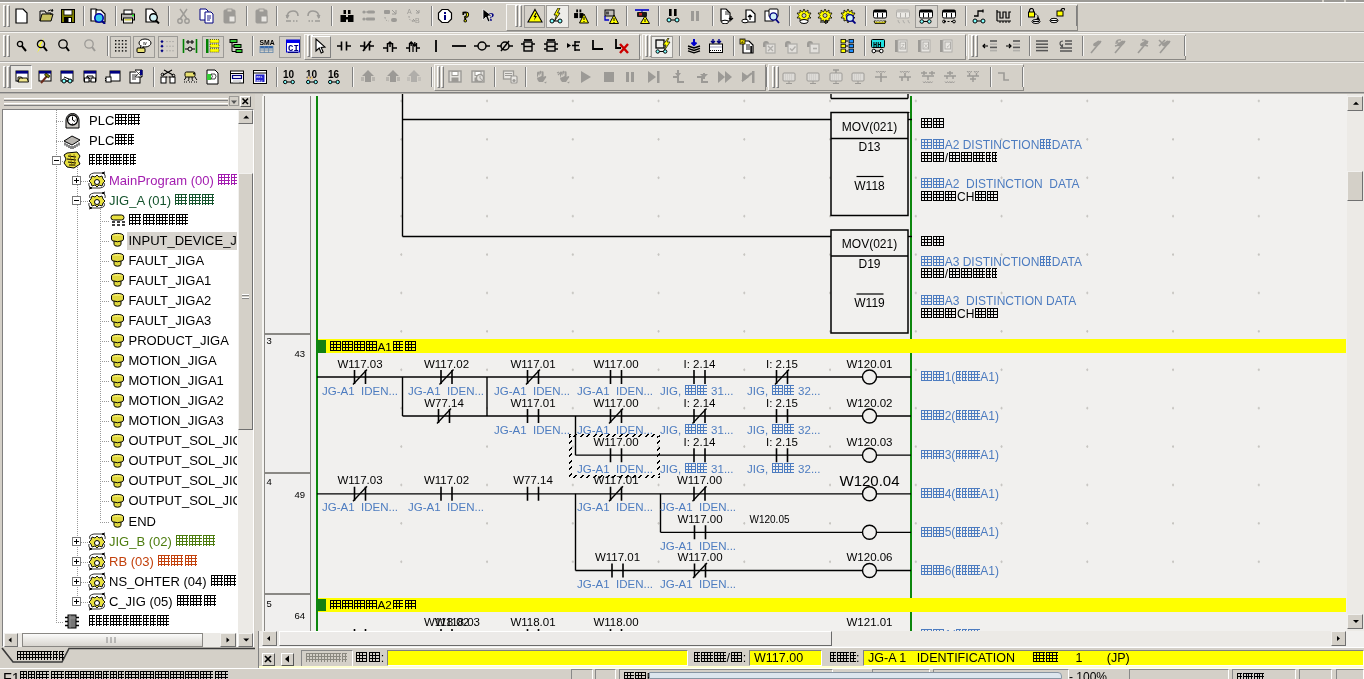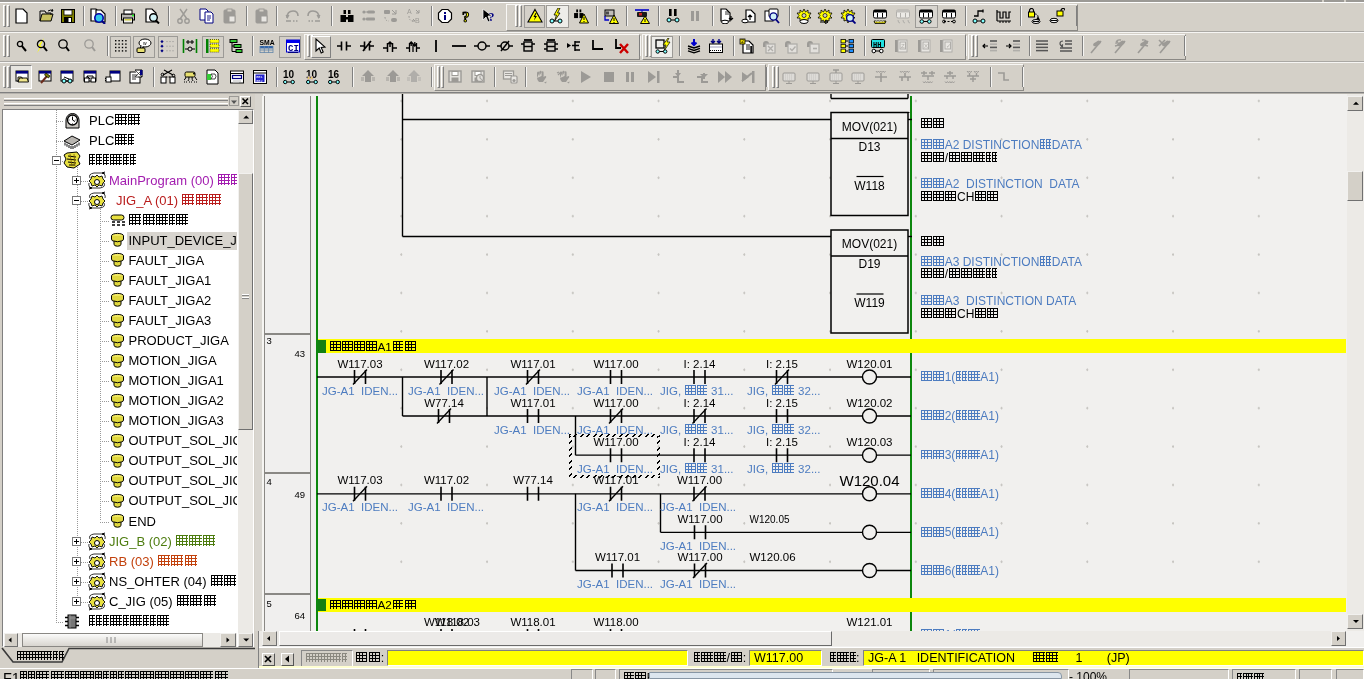--- a/index.html
+++ b/index.html
@@ -858,21 +858,21 @@
 <svg width="9" height="9" viewBox="0 0 9 9" style="position:absolute;left:68.0px;top:86.2px;background:#fff">
       <rect x="0.5" y="0.5" width="8" height="8" fill="#fff" stroke="#7a7a7a"></rect>
       <path d="M2 4.5 h5 " stroke="#000"></path>
     </svg>
 <svg width="22" height="19" viewBox="0 0 22 19" style="position:absolute;left:82px;top:81.19999999999999px">
       <path d="M4 7 Q2 3 8 2 L16 2 Q20 3 19 7 M18 12 Q20 16 14 17 L6 17 Q2 16 3 12" fill="none" stroke="#333" stroke-width="1"></path>
       <path d="M16 2 l3 -1 m-3 1 l3 1 M6 17 l-3 -1 m3 1 l-3 1" stroke="#000" fill="none"></path>
       <path d="M11 4 l2 2 3-1 1 3 2 2 -2 2 -1 3 -3 -1 -2 2 -2 -2 -3 1 -1 -3 -2 -2 2 -2 1 -3 3 1z" fill="#e8e040" stroke="#000" stroke-width=".9"></path>
       <circle cx="11" cy="11" r="2.5" fill="#fff" stroke="#000"></circle>
     </svg>
-<div style="position:absolute;left:112px;top:82.69999999999999px;white-space:pre;color:#b91c1c">JIG_A (01) <i class="k"></i><i class="k"></i><i class="k"></i></div>
+<div style="position:absolute;left:105px;top:82.69999999999999px;white-space:pre;color:#14532d">JIG_A (01) <i class="k"></i><i class="k"></i><i class="k"></i></div>
 <div style="position:absolute;left:96px;top:110.75px;width:9.5px;height:1px;background:repeating-linear-gradient(to right,#999 0 1px,transparent 1px 2px)"></div>
 <svg width="18" height="16" viewBox="0 0 18 16" style="position:absolute;left:104.5px;top:102.75px">
       <rect x="2" y="2" width="13" height="5" rx="2.5" fill="#e8e040" stroke="#000"></rect>
       <path d="M3 9 h3 M8 9 h3 M13 9 h3 M3 12 h3 M8 12 h3 M13 12 h3" stroke="#000" stroke-width="1.6"></path>
     </svg>
 <div style="position:absolute;left:124.5px;top:102.75px;white-space:pre;color:#000"><i class="k"></i><i class="k"></i><i class="h"></i><i class="h"></i><i class="h"></i><i class="h"></i><i class="h"></i></div>
 <div style="position:absolute;left:122.5px;top:121.80000000000001px;width:120px;height:18px;background:#d7d4ce"></div>
 <div style="position:absolute;left:96px;top:130.8px;width:9.5px;height:1px;background:repeating-linear-gradient(to right,#999 0 1px,transparent 1px 2px)"></div>
 <svg width="17" height="17" viewBox="0 0 17 17" style="position:absolute;left:105.0px;top:122.30000000000001px">
       <ellipse cx="8.5" cy="3.8" rx="6" ry="2.4" fill="#f0e860" stroke="#000"></ellipse>
@@ -1525,21 +1525,21 @@
 <div style="position:absolute;left:749.5px;top:474.3px;width:240px;text-align:center;font-size:15px;line-height:13.5px;color:#000;white-space:pre;">W120.04</div>
 <div style="position:absolute;left:322px;top:501.3px;width:83px;font-size:11.5px;line-height:13px;color:#4d7cc0;white-space:pre;overflow:hidden">JG-A1  IDEN...</div>
 <div style="position:absolute;left:408px;top:501.3px;width:83px;font-size:11.5px;line-height:13px;color:#4d7cc0;white-space:pre;overflow:hidden">JG-A1  IDEN...</div>
 <div style="position:absolute;left:577px;top:501.3px;width:83px;font-size:11.5px;line-height:13px;color:#4d7cc0;white-space:pre;overflow:hidden">JG-A1  IDEN...</div>
 <div style="position:absolute;left:660px;top:501.3px;width:83px;font-size:11.5px;line-height:13px;color:#4d7cc0;white-space:pre;overflow:hidden">JG-A1  IDEN...</div>
 <div style="position:absolute;left:580px;top:512.8px;width:240px;text-align:center;font-size:11.5px;line-height:13.5px;color:#000;white-space:pre;">W117.00</div>
 <div style="position:absolute;left:749.5px;top:512.8px;width:240px;text-align:left;font-size:10px;line-height:13.5px;color:#000;white-space:pre;">W120.05</div>
 <div style="position:absolute;left:660px;top:539.8px;width:83px;font-size:11.5px;line-height:13px;color:#4d7cc0;white-space:pre;overflow:hidden">JG-A1  IDEN...</div>
 <div style="position:absolute;left:497.5px;top:551.0px;width:240px;text-align:center;font-size:11.5px;line-height:13.5px;color:#000;white-space:pre;">W117.01</div>
 <div style="position:absolute;left:580px;top:551.0px;width:240px;text-align:center;font-size:11.5px;line-height:13.5px;color:#000;white-space:pre;">W117.00</div>
-<div style="position:absolute;left:749.5px;top:551.0px;width:240px;text-align:left;font-size:11.5px;line-height:13.5px;color:#000;white-space:pre;">W120.06</div>
+<div style="position:absolute;left:749.5px;top:551.0px;width:240px;text-align:center;font-size:11.5px;line-height:13.5px;color:#000;white-space:pre;">W120.06</div>
 <div style="position:absolute;left:577px;top:578.0px;width:83px;font-size:11.5px;line-height:13px;color:#4d7cc0;white-space:pre;overflow:hidden">JG-A1  IDEN...</div>
 <div style="position:absolute;left:660px;top:578.0px;width:83px;font-size:11.5px;line-height:13px;color:#4d7cc0;white-space:pre;overflow:hidden">JG-A1  IDEN...</div>
 <div style="position:absolute;left:240px;top:615.5px;width:240px;text-align:right;font-size:11.5px;line-height:13.5px;color:#000;white-space:pre;">W118.03</div>
 <div style="position:absolute;left:326.5px;top:615.5px;width:240px;text-align:center;font-size:11.5px;line-height:13.5px;color:#000;white-space:pre;">W118.02</div>
 <div style="position:absolute;left:413px;top:615.5px;width:240px;text-align:center;font-size:11.5px;line-height:13.5px;color:#000;white-space:pre;">W118.01</div>
 <div style="position:absolute;left:496px;top:615.5px;width:240px;text-align:center;font-size:11.5px;line-height:13.5px;color:#000;white-space:pre;">W118.00</div>
 <div style="position:absolute;left:749.5px;top:615.5px;width:240px;text-align:center;font-size:11.5px;line-height:13.5px;color:#000;white-space:pre;">W121.01</div>
 <div style="position:absolute;left:920px;top:117px;font-size:12px;line-height:14px;color:#000;white-space:pre;"><i class="k"></i><i class="k"></i></div>
 <div style="position:absolute;left:920px;top:138px;font-size:12px;line-height:14px;color:#4d7cc0;white-space:pre;"><i class="k"></i><i class="k"></i>A2 DISTINCTION<i class="h"></i><i class="h"></i>DATA</div>
 <div style="position:absolute;left:920px;top:150.5px;font-size:12px;line-height:14px;color:#000;white-space:pre;"><i class="k"></i><i class="k"></i>/<i class="k"></i><i class="k"></i><i class="h"></i><i class="h"></i><i class="h"></i><i class="h"></i></div>

